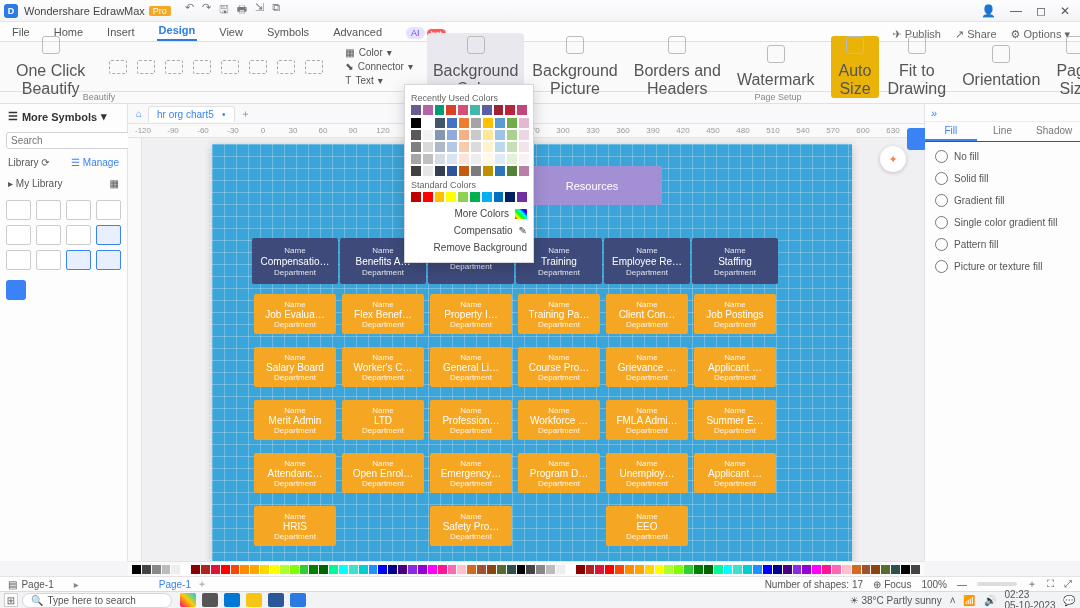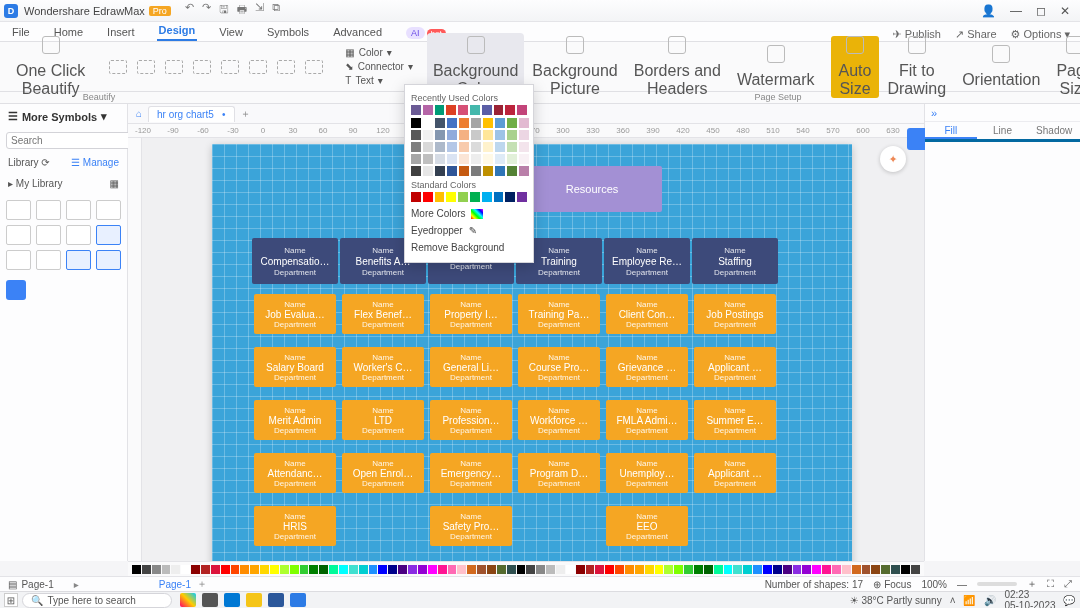--- a/index.html
+++ b/index.html
@@ -55,49 +55,49 @@
 .doctabs { height:20px;background:#f9f9fb;border-bottom:1px solid #e3e3e7;display:flex;align-items:center;padding-left:8px;font-size:10px;color:#666;gap:6px;}
 .doctabs .home{color:#3b82f6;}
 .doctabs .dtab{background:#fff;border:1px solid #e0e0e5;border-bottom:none;padding:2px 8px;border-radius:3px 3px 0 0;color:#3b82f6;}
 .ruler-h{height:14px;background:#fafafb;border-bottom:1px solid #e3e3e7;font-size:8px;color:#999;display:flex;align-items:center;overflow:hidden;}
 .ruler-h span{flex:0 0 30px;text-align:center;}
 .canvas { position:absolute; left:14px; top:34px; right:0; bottom:0; background:#f0f0f2; overflow:hidden;}
 .ruler-v{position:absolute;left:0;top:34px;width:14px;bottom:0;background:#fafafb;border-right:1px solid #e3e3e7;}
 .page { position:absolute; left:70px; top:6px; width:640px; height:480px; background:#3ba4d9; background-image:linear-gradient(rgba(255,255,255,.25) 1px,transparent 1px),linear-gradient(90deg,rgba(255,255,255,.25) 1px,transparent 1px); background-size:12px 12px; box-shadow:0 2px 8px rgba(0,0,0,.2);}
 .floatlogo{position:absolute;right:18px;top:8px;width:26px;height:26px;border-radius:50%;background:#fff;box-shadow:0 1px 4px rgba(0,0,0,.2);display:flex;align-items:center;justify-content:center;font-size:11px;color:#e85;}
 
-.hrtitle{position:absolute;left:310px;top:22px;width:140px;height:46px;background:#a390d4;color:#fff;display:flex;align-items:center;justify-content:center;font-size:11px;border-radius:2px;}
+.hrtitle{position:absolute;left:310px;top:22px;width:140px;height:39px;background:#a390d4;color:#fff;display:flex;align-items:center;justify-content:center;font-size:11px;border-radius:2px;}
 .tophdr{position:absolute;top:94px;width:86px;height:46px;background:#3d4a7a;color:#fff;font-size:9px;text-align:center;display:flex;flex-direction:column;justify-content:center;gap:1px;border-radius:2px;}
 .tophdr .n{font-size:8px;opacity:.85;}
 .tophdr .t{font-size:10px;}
 .tophdr .d{font-size:8px;opacity:.85;}
 .cell{position:absolute;width:82px;height:40px;background:#f5a623;color:#fff;font-size:8px;text-align:center;display:flex;flex-direction:column;justify-content:center;border-radius:2px;gap:0px;}
 .cell .n{font-size:8px;opacity:.9;}
 .cell .t{font-size:10px;}
 .cell .d{font-size:8px;opacity:.9;}
 
 
 .rightpanel { position:absolute; right:0; top:104px; width:156px; bottom:47px; background:#fdfdfe; border-left:1px solid #e2e2e6;}
 .rightpanel .collapse{height:18px;border-bottom:1px solid #ececf0;display:flex;align-items:center;padding-left:6px;color:#3b82f6;font-size:11px;}
-.rightpanel .tabs{height:20px;display:flex;border-bottom:3px solid #0369a1;font-size:10px;}
+.rightpanel .tabs{height:20px;display:flex;border-bottom:1px solid #0369a1;font-size:10px;}
 .rightpanel .tabs div{flex:1;text-align:center;padding:3px 0;color:#777;}
 .rightpanel .tabs div.active{color:#3b82f6;border-bottom:2px solid #3b82f6;}
 .rightpanel .sideicon{position:absolute;left:-18px;top:24px;width:18px;height:22px;background:#3b82f6;border-radius:3px 0 0 3px;}
 .rightpanel .opts{padding:8px 10px;display:flex;flex-direction:column;gap:9px;font-size:10px;color:#555;}
 .rightpanel .opts label{display:flex;align-items:center;gap:6px;}
 .rightpanel .opts input{margin:0;}
 
 
 .popup { position:absolute; left:404px; top:84px; width:130px; background:#fff; border:1px solid #d5d5da; box-shadow:0 4px 14px rgba(0,0,0,.18); padding:6px; font-size:10px; color:#444; z-index:50;}
 .popup .lbl{font-size:9px;color:#666;margin:2px 0;}
 .popup .row-sw{display:flex;gap:2px;margin-bottom:3px;}
 .popup .row-sw span{width:10px;height:10px;}
 .popup .grid-sw{display:grid;grid-template-columns:repeat(10,10px);gap:2px;margin-bottom:4px;}
 .popup .grid-sw span{width:10px;height:10px;}
-.popup .item{display:flex;align-items:center;gap:6px;padding:3px 0;cursor:pointer;}
+.popup .item{display:flex;align-items:center;gap:6px;padding:3px 0;cursor:pointer;justify-content:flex-end;}
 .popup .mc{width:12px;height:10px;background:linear-gradient(45deg,red,yellow,lime,cyan,blue,magenta);}
 
 
 .colorbar { position:absolute; left:128px; right:156px; bottom:32px; height:15px; background:#fafafb; border-top:1px solid #e3e3e7; display:flex; align-items:center; padding:0 4px; gap:1px; overflow:hidden;}
 .colorbar span{width:9px;height:9px;}
 
 
 .status1 { position:absolute; left:0; right:0; bottom:17px; height:15px; background:#fdfdfe; border-top:1px solid #e3e3e7; display:flex; align-items:center; font-size:10px; color:#555; padding:0 8px;}
 .status1 .pages{margin-left:4px;}
 .status1 .right{margin-left:auto;display:flex;gap:10px;align-items:center;}
@@ -467,20 +467,28 @@
 </div>
 
 <div class="rightpanel">
   <div class="collapse">»</div>
   <div class="sideicon"></div>
   <div class="tabs">
     <div class="active">Fill</div>
     <div>Line</div>
     <div>Shadow</div>
   </div>
+  <div class="opts" id="fillopts">
+      <label><input type="radio" name="fill" style="">No fill</label>
+      <label><input type="radio" name="fill" style="">Solid fill</label>
+      <label><input type="radio" name="fill" style="">Gradient fill</label>
+      <label><input type="radio" name="fill" style="">Single color gradient fill</label>
+      <label><input type="radio" name="fill" style="">Pattern fill</label>
+      <label><input type="radio" name="fill" style="">Picture or texture fill</label>
+    </div>
 </div>
 
 <div class="popup">
   <div class="lbl">Recently Used Colors</div>
   <div class="row-sw" id="recentSw">
       <span style="background: rgb(107, 91, 149);"></span>
       <span style="background: rgb(181, 101, 167);"></span>
       <span style="background: rgb(0, 155, 119);"></span>
       <span style="background: rgb(221, 65, 36);"></span>
       <span style="background: rgb(214, 80, 118);"></span>
@@ -553,21 +561,21 @@
       <span style="background: rgb(0, 176, 240);"></span>
       <span style="background: rgb(0, 112, 192);"></span>
       <span style="background: rgb(0, 32, 96);"></span>
       <span style="background: rgb(112, 48, 160);"></span>
     </div>
   <div class="item">
       <span>More Colors</span>
       <span class="mc"></span>
     </div>
   <div class="item">
-      <span>Eyedropper</span>
+      <span>Compensatio</span>
       <span>✎</span>
     </div>
   <div class="item">
       <span>Remove Background</span>
     </div>
 </div>
 
 <div class="colorbar" id="colorbar">
     <span style="background: rgb(0, 0, 0);"></span>
     <span style="background: rgb(68, 68, 68);"></span>

